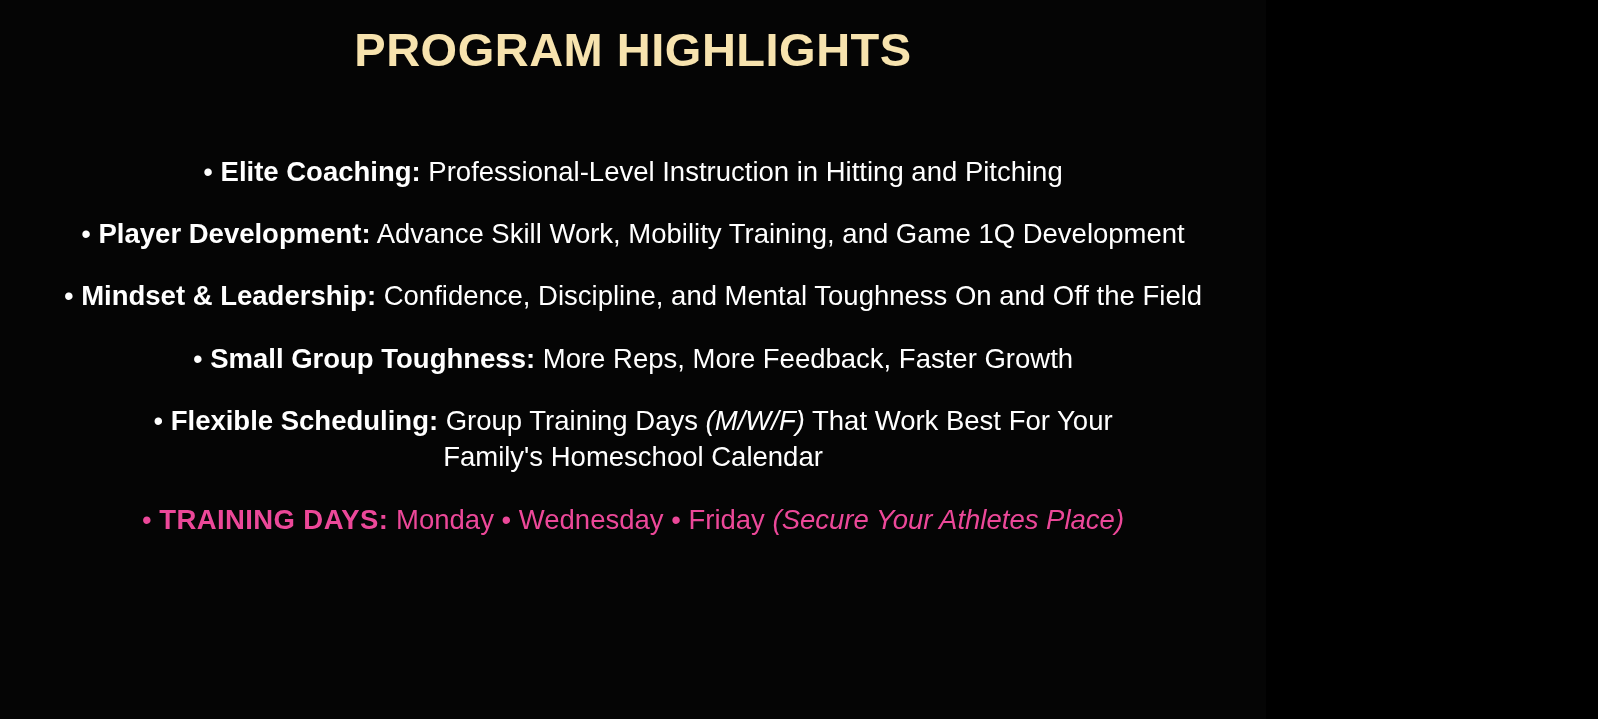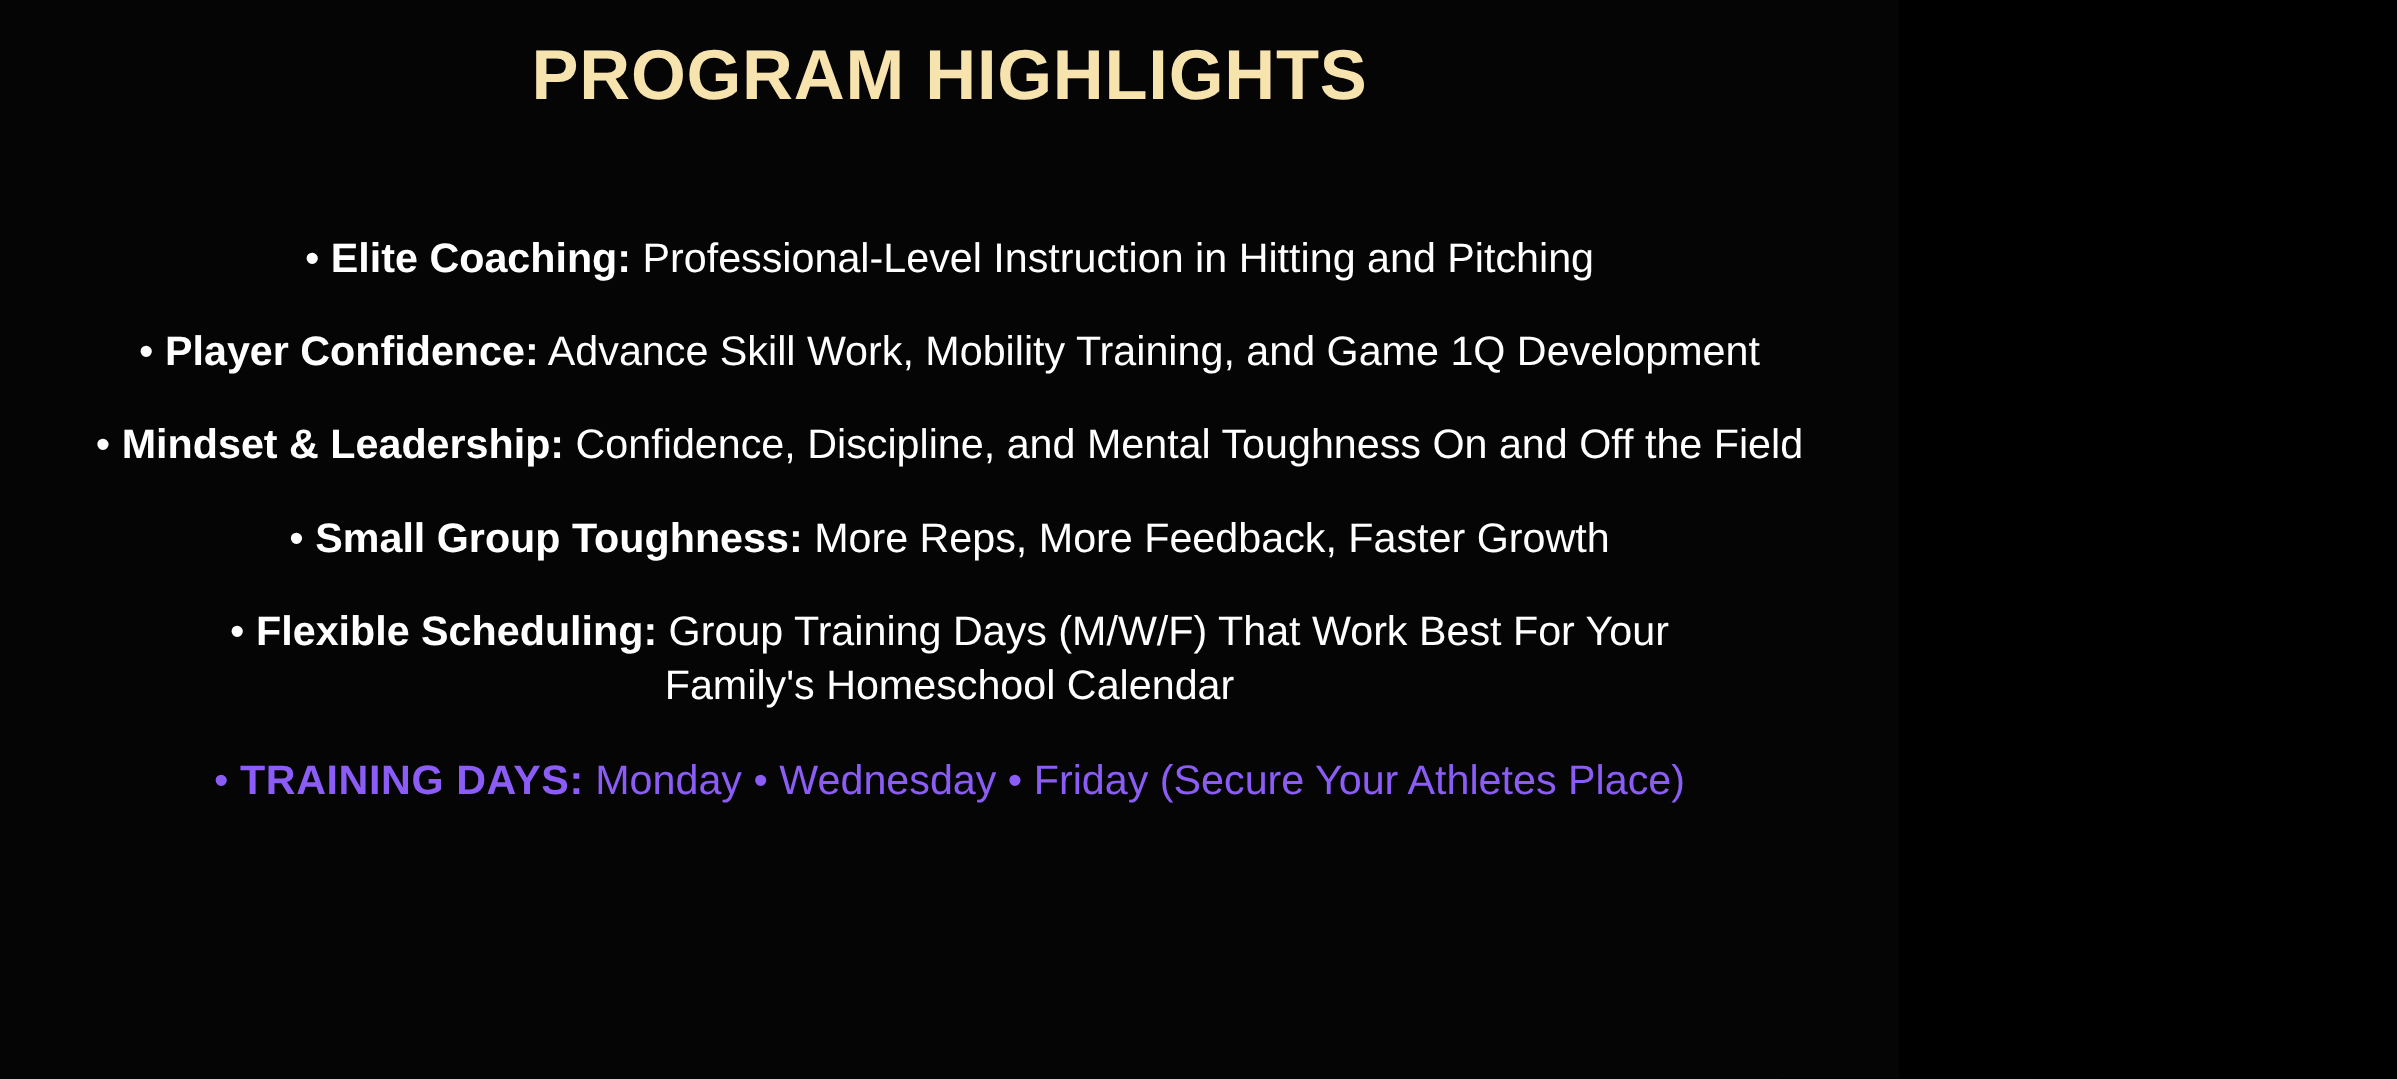--- a/index.html
+++ b/index.html
@@ -57,21 +57,21 @@
     line-height: 1.32;
     padding: 0 28px;
     box-sizing: border-box;
   }
 
   .bullet-item + .bullet-item {
     margin-top: 26px;
   }
 
   .bullet-item.accent {
-    color: #8b5cf6;
+    color: #ec4899;
   }
 
   .bullet-dot {
     font-size: 27.5px;
     line-height: 1;
   }
 
   .bullet-label {
     font-weight: bold;
   }
@@ -79,20 +79,21 @@
   .bullet-label.upper {
     font-weight: bold;
     letter-spacing: 0.4px;
   }
 
   .bullet-text {
     font-weight: normal;
   }
 
   .em {
+    font-style: italic;
   }
 
   .wrap-line {
     display: block;
   }
 </style>
 </head>
 <body>
 
 <div class="slide">
@@ -103,21 +104,21 @@
 
     <li class="bullet-item">
       <span class="bullet-dot">•</span>
       <span class="bullet-label">Elite Coaching:</span>
       <span class="bullet-text">Professional-Level Instruction in Hitting and Pitching</span>
     </li>
 
 
     <li class="bullet-item">
       <span class="bullet-dot">•</span>
-      <span class="bullet-label">Player Confidence:</span>
+      <span class="bullet-label">Player Development:</span>
       <span class="bullet-text">Advance Skill Work, Mobility Training, and Game 1Q Development</span>
     </li>
 
     <li class="bullet-item">
       <span class="bullet-dot">•</span>
       <span class="bullet-label">Mindset &amp; Leadership:</span>
       <span class="bullet-text">Confidence, Discipline, and Mental Toughness On and Off the Field</span>
     </li>
 
     <li class="bullet-item">

